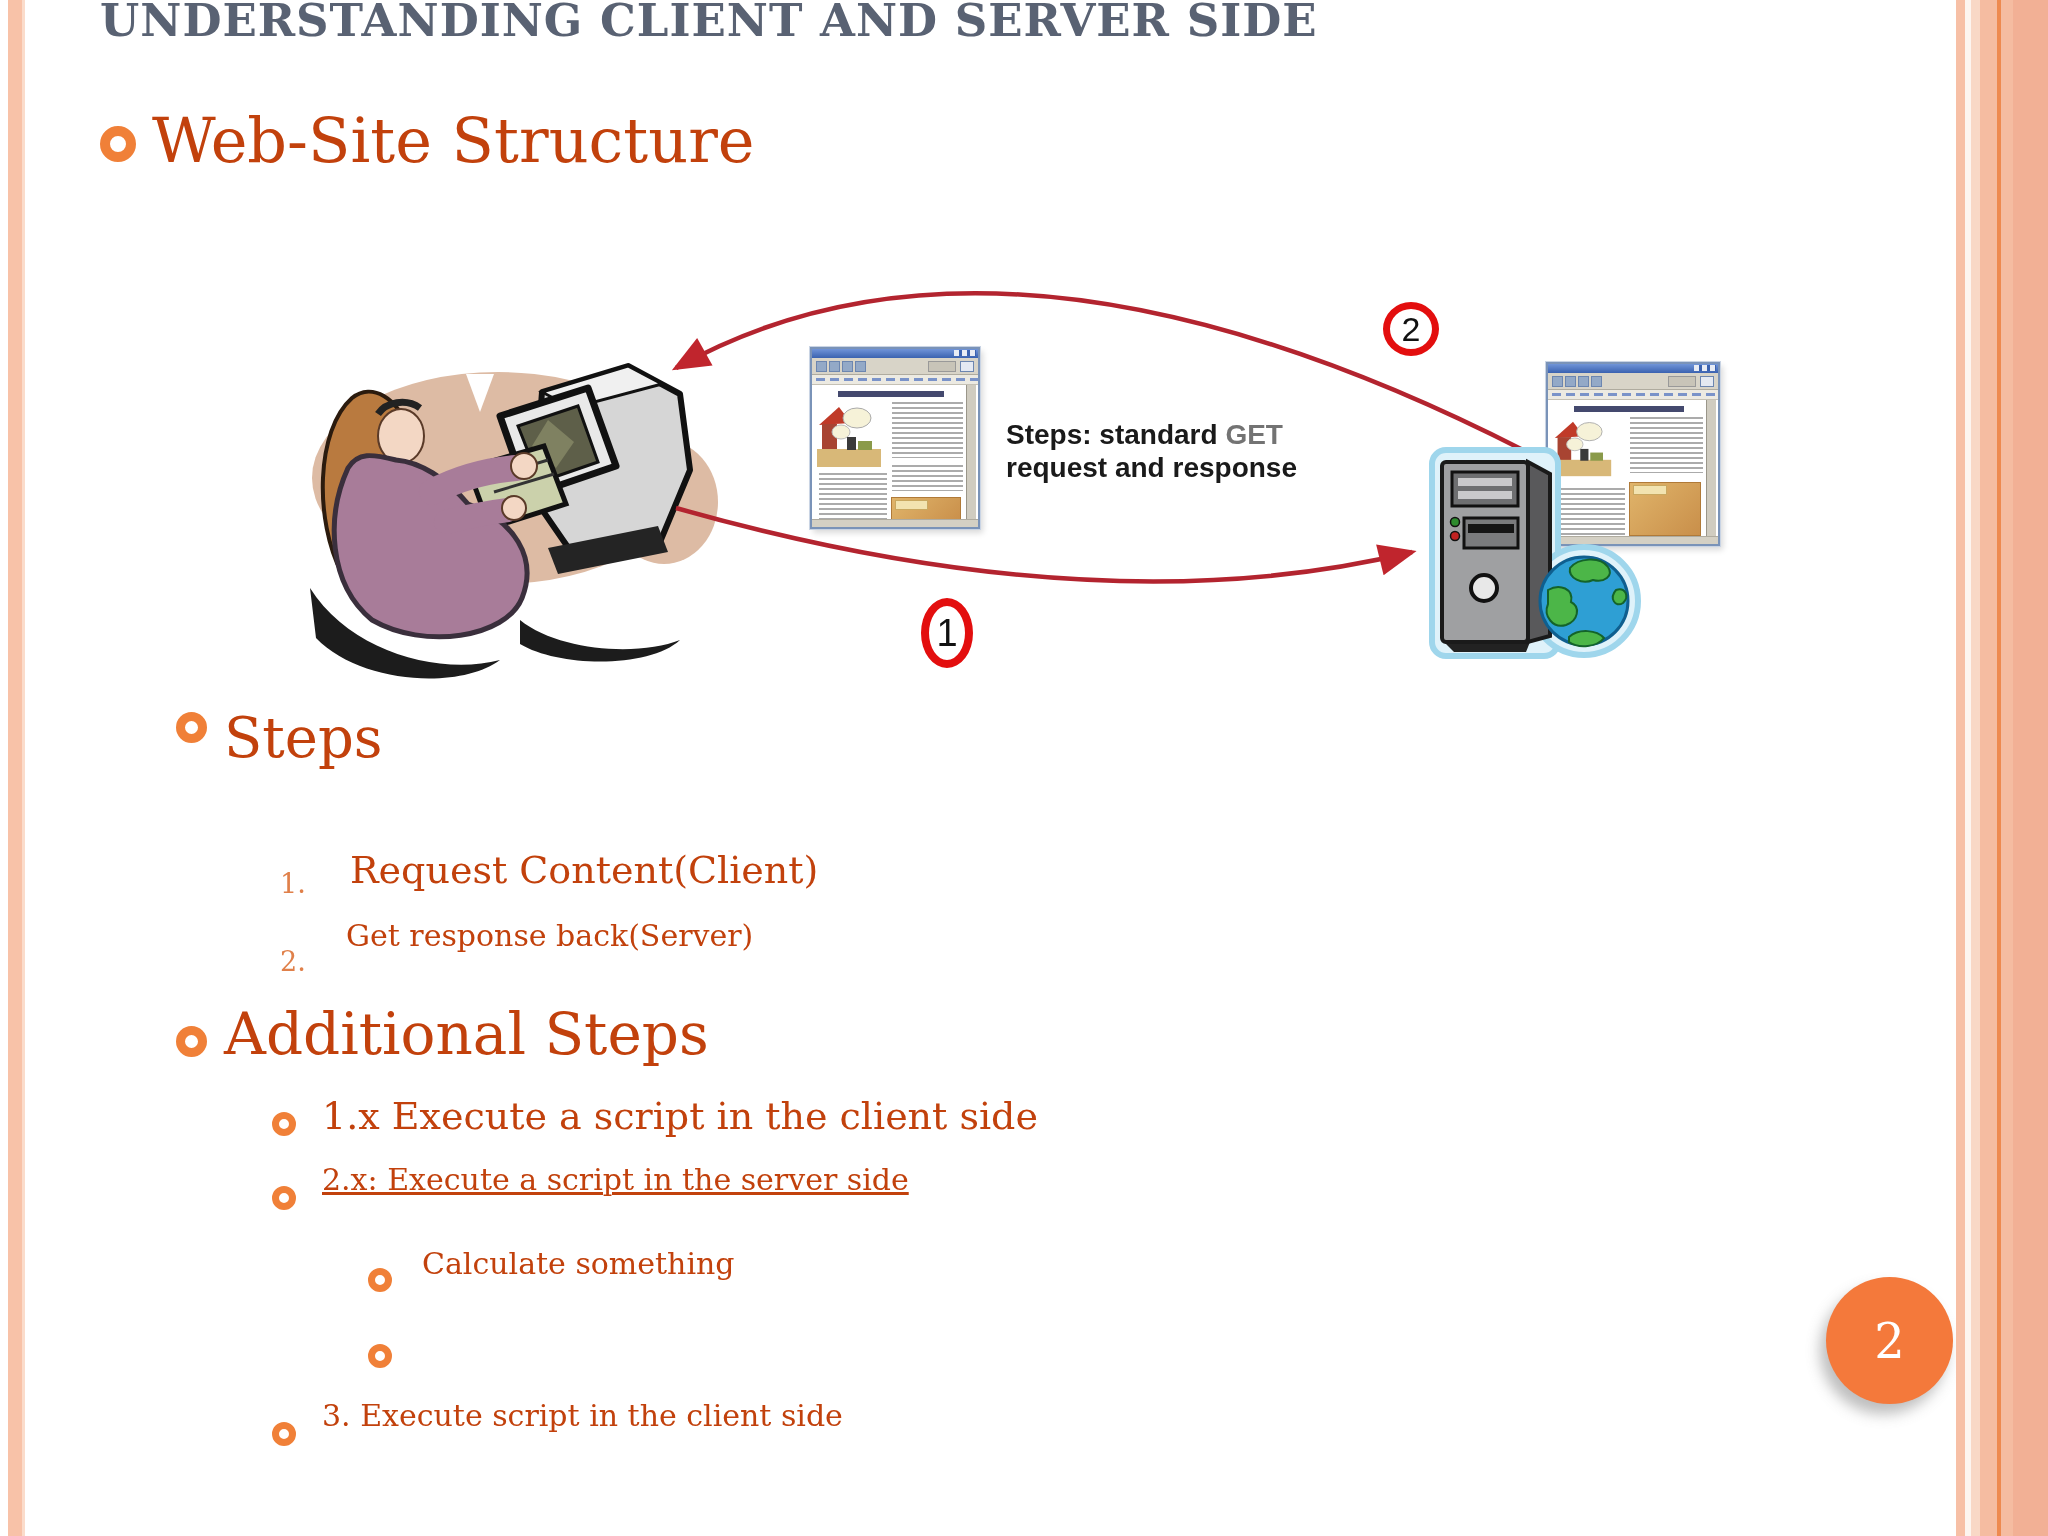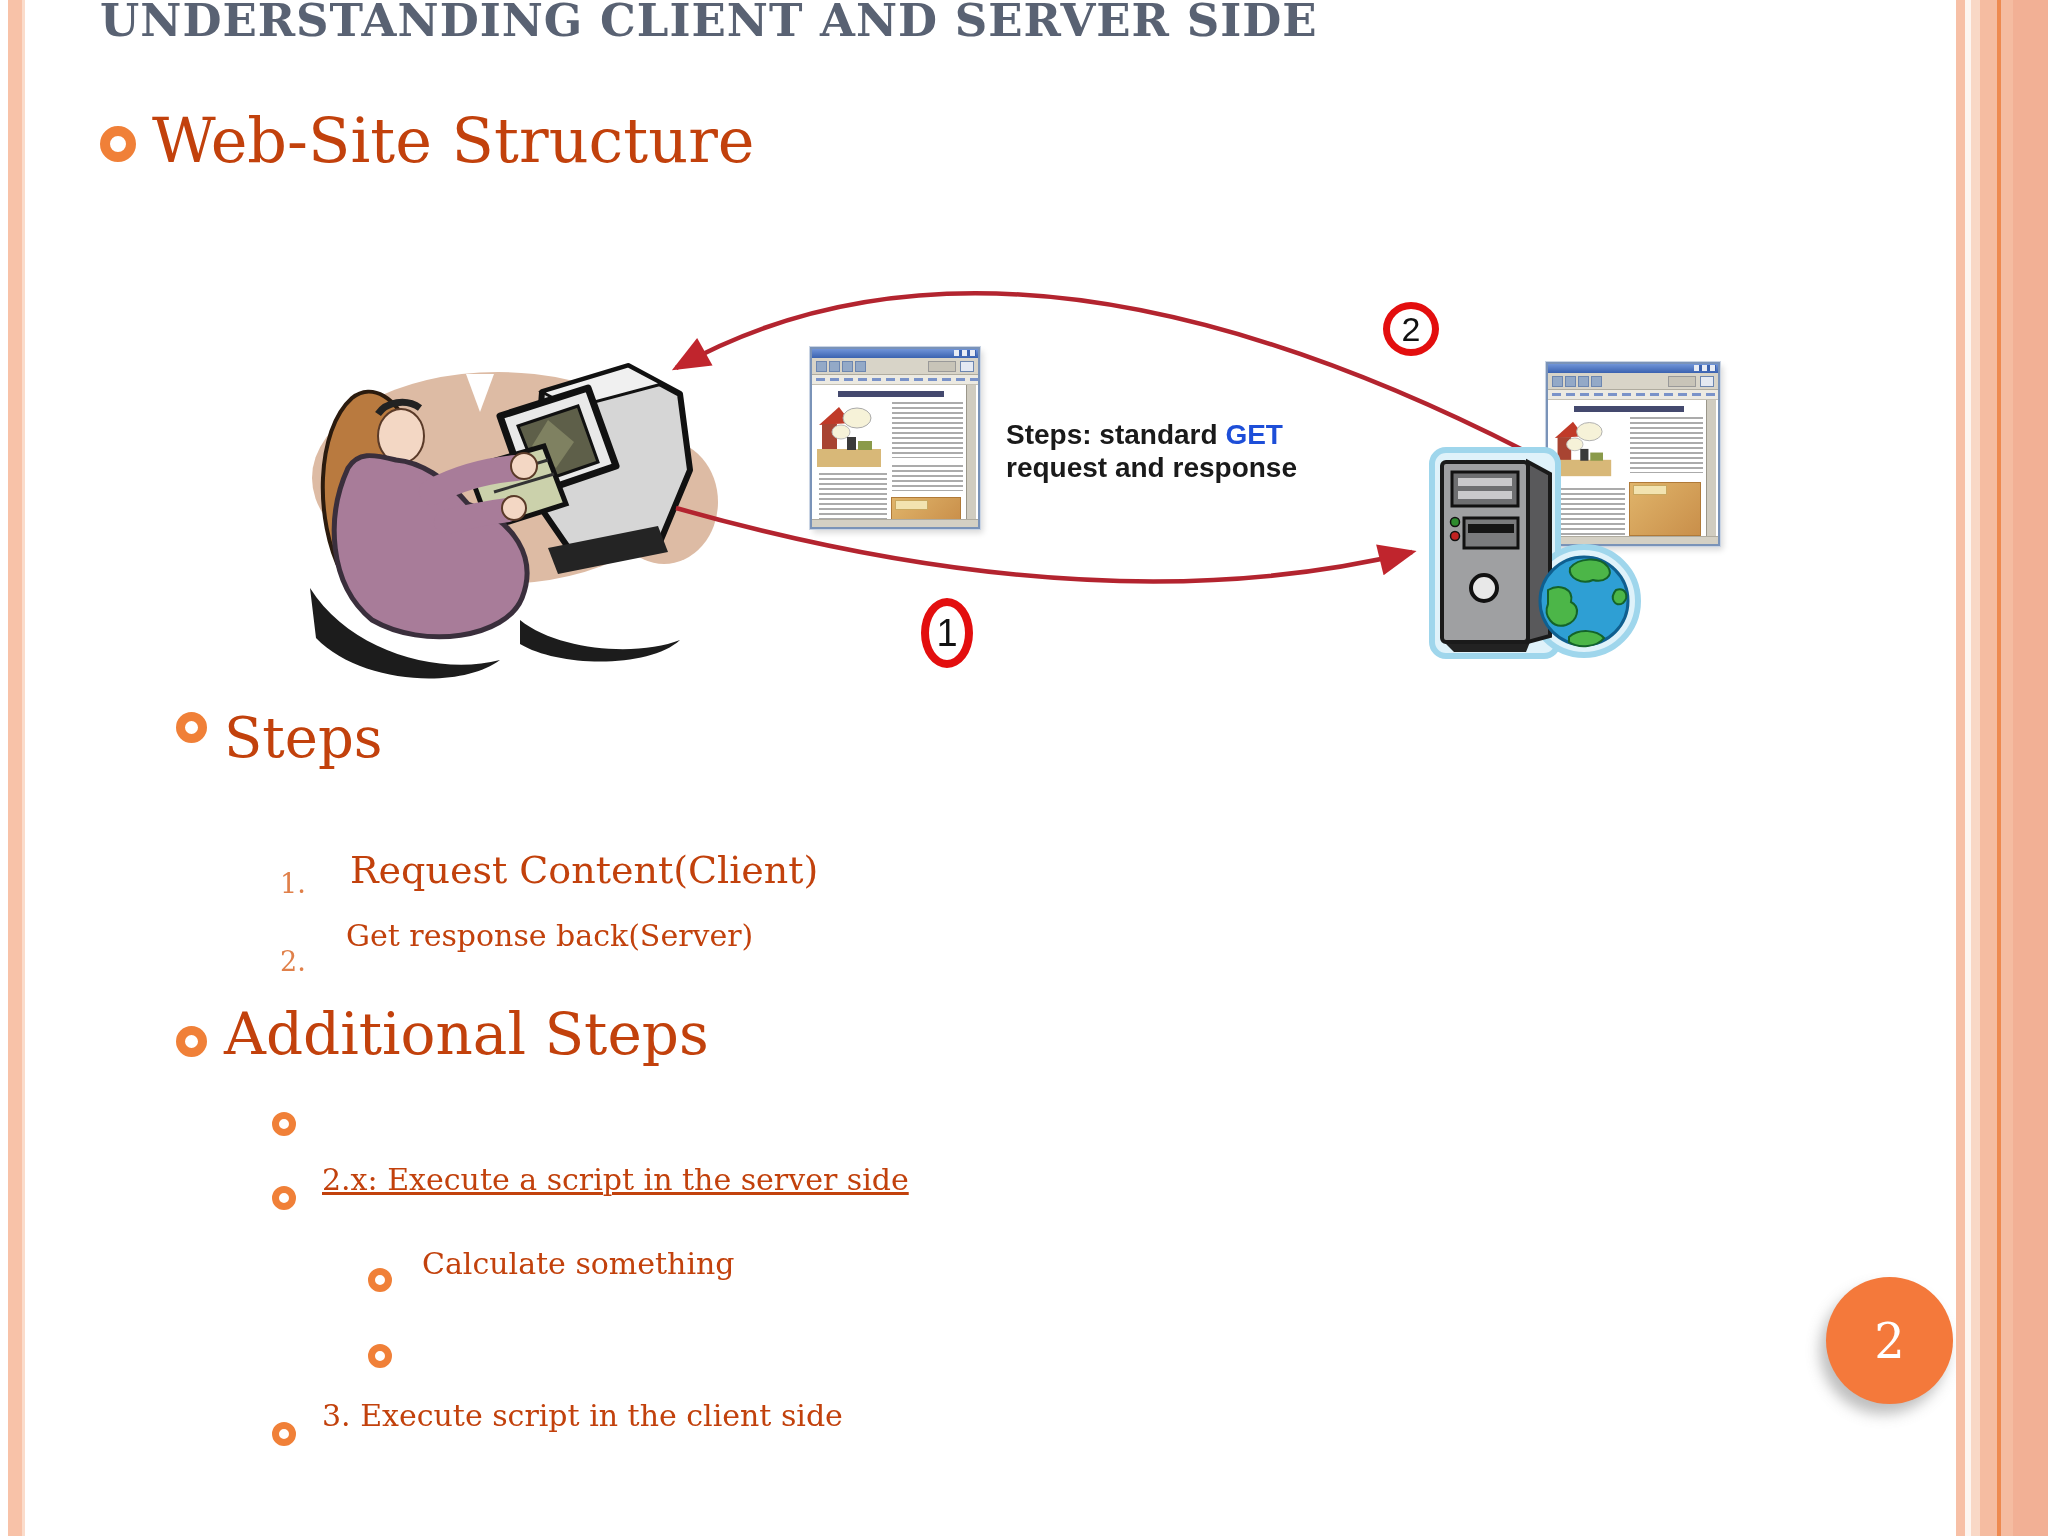--- a/index.html
+++ b/index.html
@@ -53,21 +53,21 @@
   .col-r2{position:absolute;right:2px;top:76px;width:48%;height:26px;}
   .col-bl{position:absolute;left:2px;top:84px;width:46%;height:46px;}
   .img-or{position:absolute;right:4px;top:108px;width:46%;height:24px;
     background:linear-gradient(135deg,#E0B46A,#C98F4A);border:1px solid #B07A38;}
   .img-or::before{content:"";position:absolute;left:3px;top:2px;width:45%;height:8px;background:#F2E3B0;border:1px solid #C9A860;}
   .browser--right .img-or{top:78px;height:52px;}
   .browser--right .col-bl{height:52px;}
   .srv{position:absolute;left:1420px;top:440px;width:230px;height:240px;z-index:3;}
   .label{position:absolute;left:1006px;top:418px;z-index:5;
     font-family:"Liberation Sans", sans-serif;font-weight:bold;font-size:28px;line-height:33px;color:#1A1A1A;}
-  .label .get{color:#1d4ed8;}
+  .label .get{color:#737373;}
   .badge{position:absolute;z-index:5;background:#fff;border:7px solid #E30E0E;border-radius:50%;
     display:flex;align-items:center;justify-content:center;
     font-family:"Liberation Sans", sans-serif;color:#111;}
   .badge-2{left:1383px;top:302px;width:42px;height:40px;font-size:34px;}
   .badge-1{left:921px;top:598px;width:36px;height:54px;border-width:8px;font-size:38px;}
   .page-badge{position:absolute;left:1826px;top:1277px;width:127px;height:127px;z-index:5;
     background:#F4793B;border-radius:50%;display:flex;align-items:center;justify-content:center;
     color:#fff;font-size:48px;box-shadow:-6px 10px 14px rgba(110,110,110,.45);}
 </style>
 </head>
@@ -223,20 +223,21 @@
   <span class="num" style="left:280px;top:868px;">1.</span>
   <div class="txt li-md" style="left:350px;top:848px;">Request Content(Client)</div>
 
   <span class="num" style="left:280px;top:946px;">2.</span>
   <div class="txt li-lg" style="left:346px;top:918px;">Get response back(Server)</div>
 
   <span class="ring ring-lg" style="left:176px;top:1026px;"></span>
   <div class="txt h3" style="left:224px;top:1000px;">Additional Steps</div>
 
   <span class="ring ring-sm" style="left:272px;top:1112px;"></span>
+  <div class="txt li-md" style="left:322px;top:1094px;">1.x Execute a script in the client side</div>
 
   <span class="ring ring-sm" style="left:272px;top:1186px;"></span>
   <div class="txt li-lg" style="left:322px;top:1162px;text-decoration:underline;">2.x: Execute a script in the server side</div>
 
   <span class="ring ring-sm" style="left:368px;top:1268px;"></span>
   <div class="txt li-lg" style="left:422px;top:1246px;">Calculate something</div>
 
   <span class="ring ring-sm" style="left:368px;top:1344px;"></span>
 
   <span class="ring ring-sm" style="left:272px;top:1422px;"></span>

